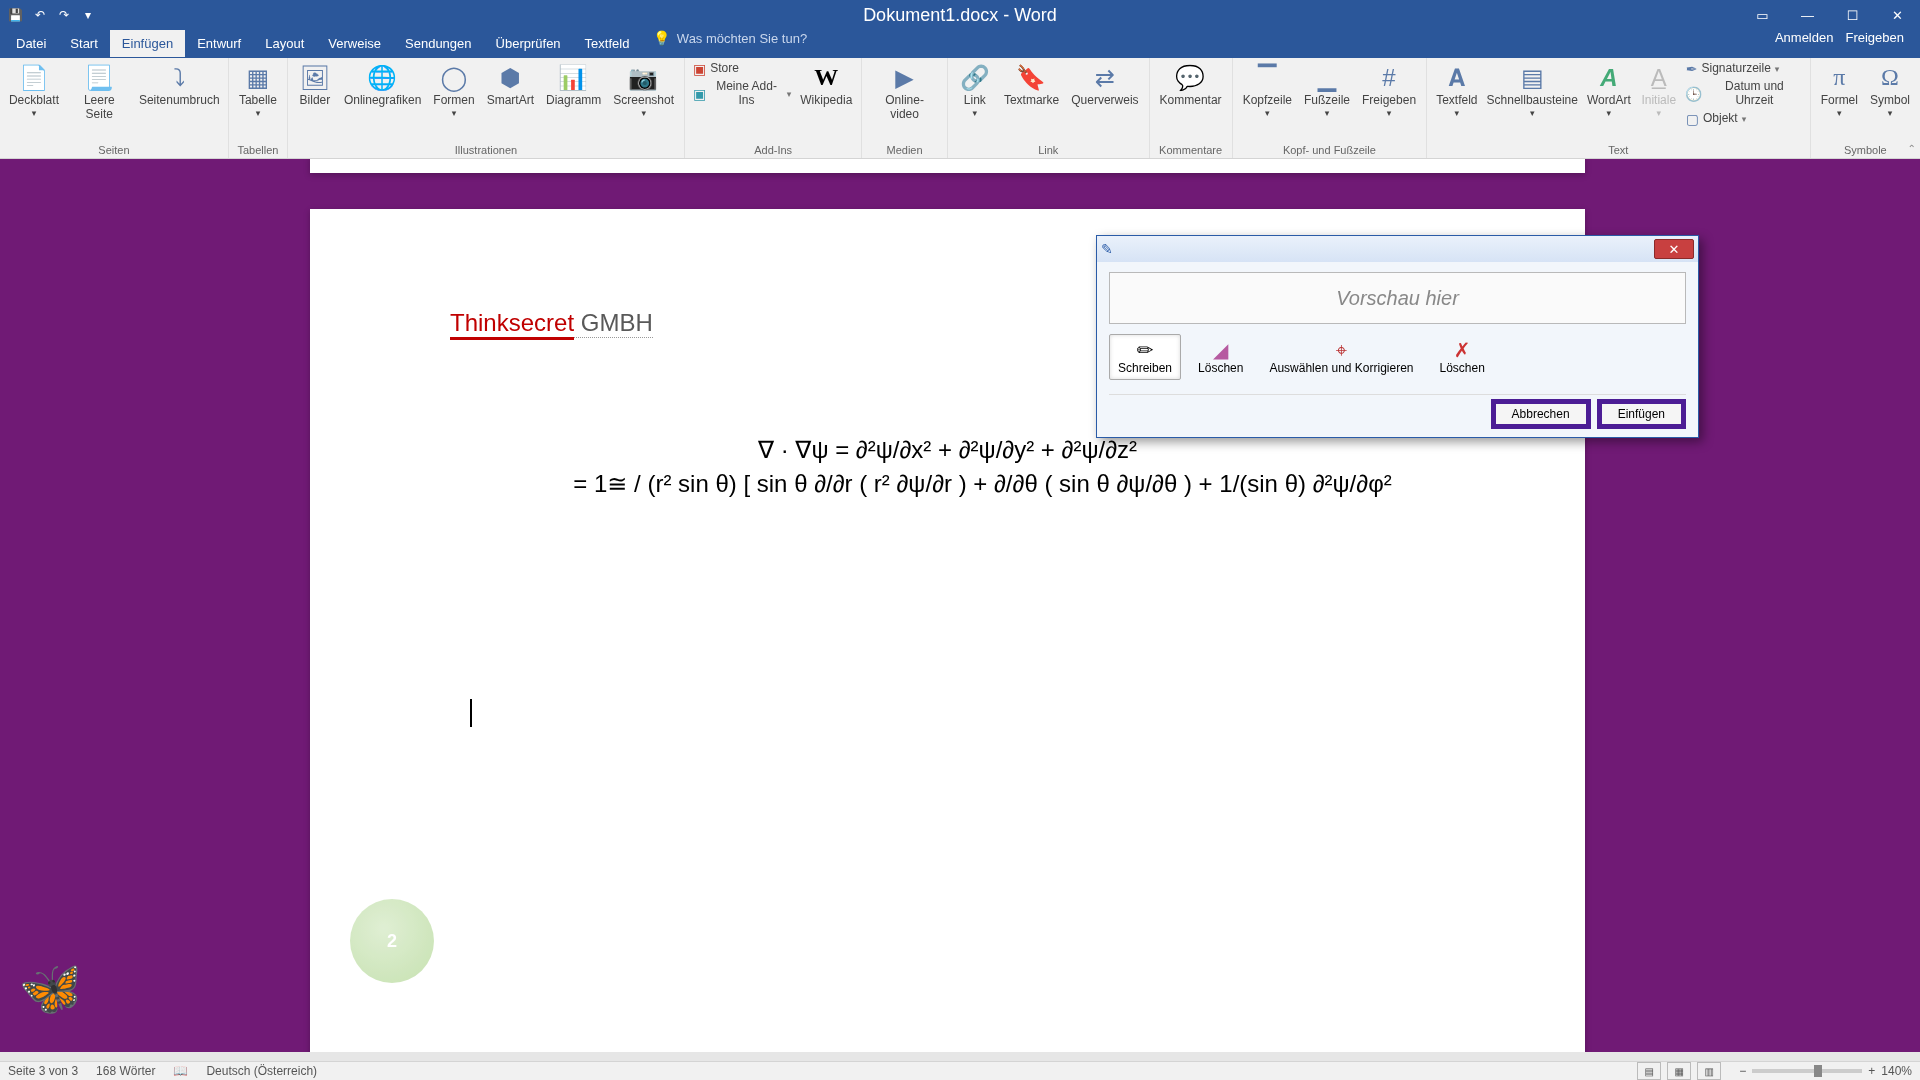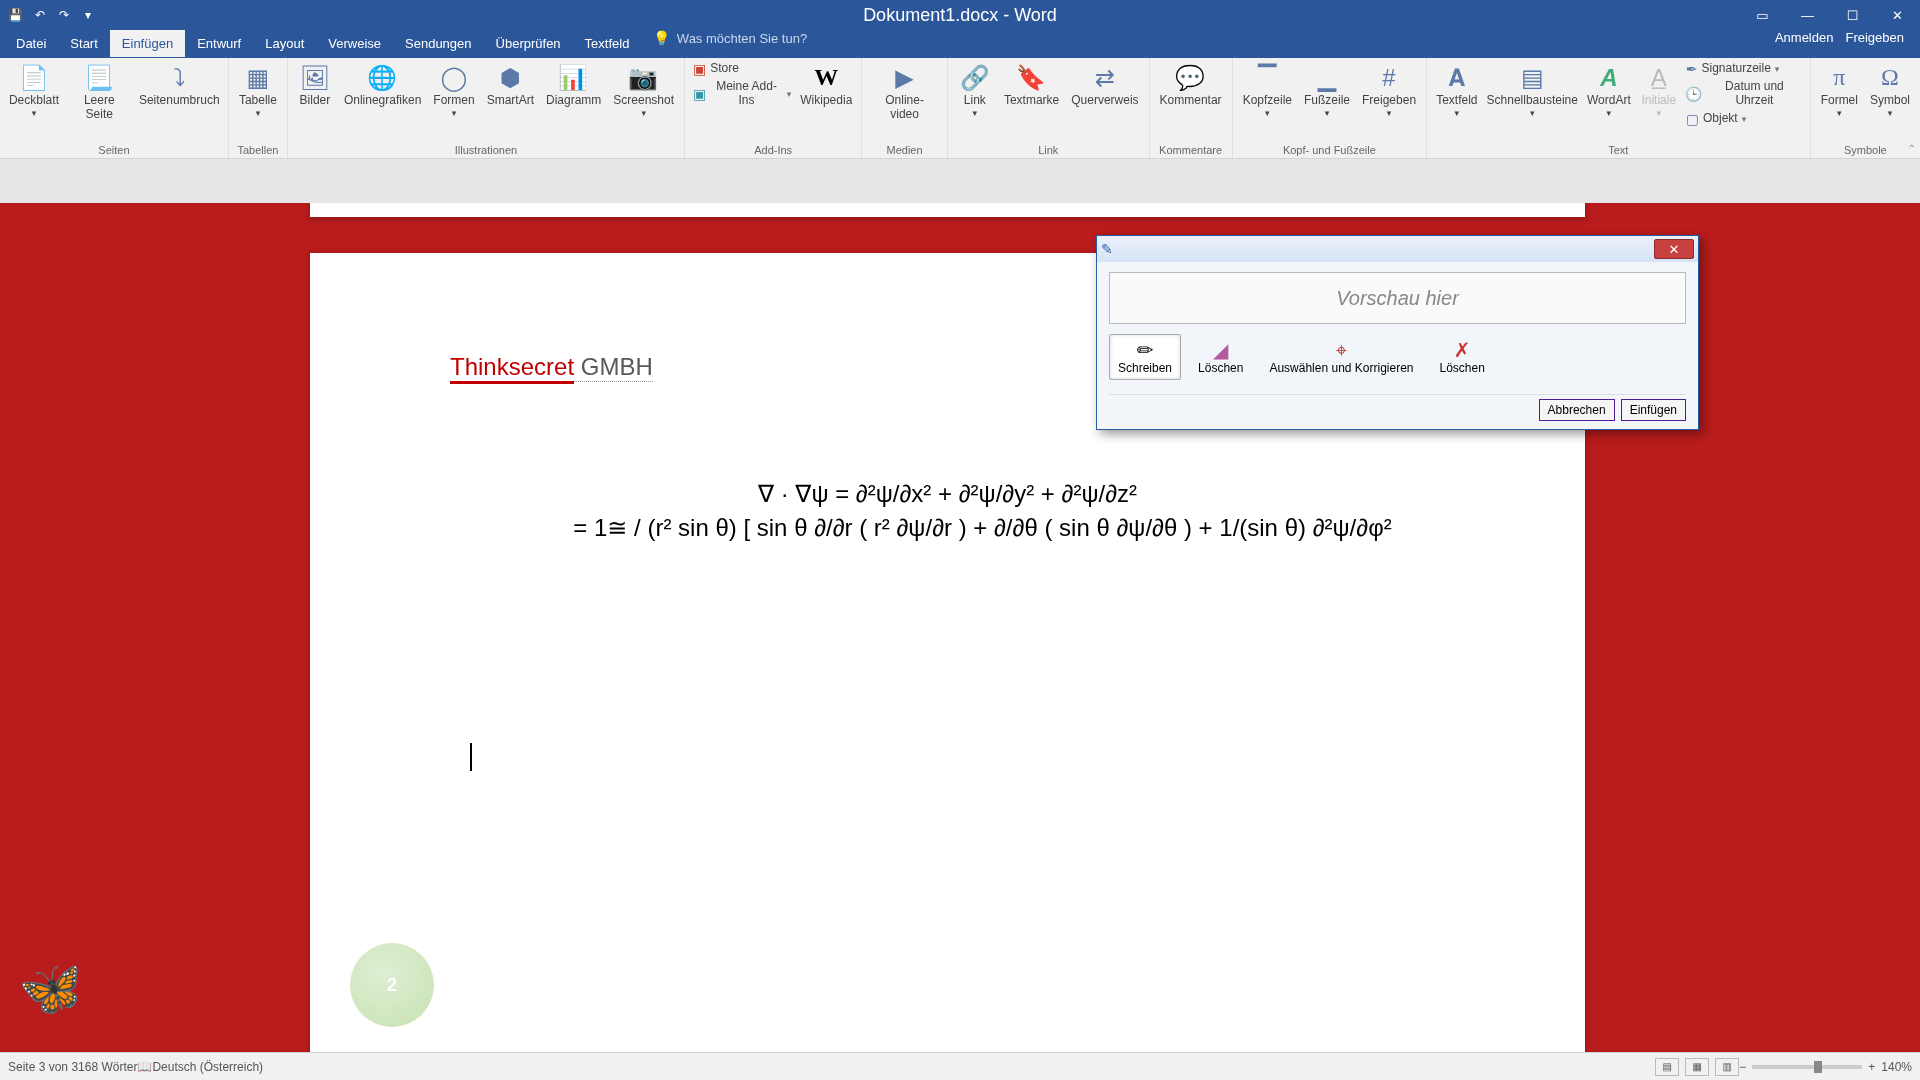--- a/index.html
+++ b/index.html
@@ -30,35 +30,35 @@
 .group-label { text-align: center; font-size: 11px; color: #666; padding: 2px 0; }
 .rbtn { display: flex; flex-direction: column; align-items: center; justify-content: flex-start; padding: 2px 4px; text-align: center; line-height: 1.15; font-size: 12px; color: #444; min-width: 42px; cursor: pointer; }
 .rbtn .ic { font-size: 24px; height: 32px; display: flex; align-items: center; justify-content: center; color: #5b7aa8; }
 .rbtn.small { min-width: 0; font-size: 12px; flex-direction: row; gap: 4px; padding: 1px 2px; align-items: center; }
 .rbtn.small .ic { font-size: 14px; height: auto; }
 .stack { display: flex; flex-direction: column; gap: 1px; }
 .dd-caret::after { content: ' ▾'; font-size: 9px; color: #777; }
 .collapse-caret { position: absolute; right: 4px; bottom: 4px; font-size: 10px; color: #888; cursor: pointer; }
 
 
-.docarea { position: absolute; top: 159px; left: 0; right: 0; bottom: 28px; background: #b91c1c; overflow: hidden; margin-top: 44px; }
+.docarea { position: absolute; top: 159px; left: 0; right: 0; bottom: 28px; background: #701a75; overflow: hidden; }
 .page { position: absolute; left: 310px; width: 1275px; background: #fff; box-shadow: 0 2px 6px rgba(0,0,0,0.25); }
 .page.prev { top: -4px; height: 18px; }
 .page.curr { top: 50px; height: 940px; padding: 100px 140px; }
 .doc-header { display: flex; justify-content: space-between; font-size: 24px; color: #595959; }
 .doc-header .company { border-bottom: 1px dotted #999; }
 .doc-header .company u { text-decoration: none; border-bottom: 3px solid #c00000; color: #c00000; padding-bottom: 1px; }
 .equation { font-family: 'Cambria Math', Cambria, serif; font-size: 24px; margin-top: 95px; color: #000; line-height: 1.4; text-align: center; }
 .equation .line { white-space: nowrap; }
 .cursor-mark { position: absolute; left: 470px; top: 540px; width: 2px; height: 28px; background: #000; }
 .circle-badge { position: absolute; left: 350px; top: 740px; width: 84px; height: 84px; border-radius: 50%; background: radial-gradient(circle at 40% 35%, #d8ebc9, #b9db9e); opacity: 0.8; display: flex; align-items: center; justify-content: center; color: #fff; font-size: 18px; font-weight: bold; }
 .watermark { position: absolute; left: 20px; bottom: 32px; font-size: 52px; color: #eee; transform: rotate(-8deg); }
 
 
-.statusbar { position: absolute; bottom: 0; left: 0; right: 0; height: 28px; background: #f1f1f1; border-top: 1px solid #d4d4d4; display: flex; align-items: center; font-size: 12px; color: #555; padding: 0 8px; }
+.statusbar { position: absolute; bottom: 0; left: 0; right: 0; height: 19px; background: #f1f1f1; border-top: 1px solid #d4d4d4; display: flex; align-items: center; font-size: 12px; color: #555; padding: 0 8px; gap: 18px; }
 .statusbar .spacer { flex: 1; }
 .statusbar .views { display: flex; gap: 6px; }
 .statusbar .views div { width: 24px; height: 18px; border: 1px solid #bbb; display:flex; align-items:center; justify-content:center; font-size:10px; }
 .statusbar .zoom { display: flex; align-items: center; gap: 6px; }
 .statusbar .zoom .track { width: 110px; height: 4px; background: #ccc; position: relative; }
 .statusbar .zoom .thumb { position: absolute; left: 62px; top: -4px; width: 8px; height: 12px; background: #888; }
 
 
 .dialog { position: absolute; left: 1096px; top: 235px; width: 603px; background: #f2f6fb; border: 1px solid #2a5ba7; box-shadow: 4px 4px 10px rgba(0,0,0,0.4); font-size: 13px; }
 .dialog .dlg-titlebar { height: 26px; background: linear-gradient(#eaf1fb, #d6e3f5); display: flex; align-items: center; padding: 0 4px; }
@@ -66,21 +66,21 @@
 .dialog .dlg-close { margin-left: auto; width: 40px; height: 20px; background: #c84040; color: #fff; display: flex; align-items: center; justify-content: center; border: 1px solid #8a2a2a; border-radius: 2px; font-size: 13px; cursor: pointer; }
 .dialog .dlg-body { padding: 10px 12px 8px 12px; display: flex; flex-direction: column; gap: 10px; }
 .preview-box { height: 52px; border: 1px solid #b9b9b9; background: #fafafa; display: flex; align-items: center; justify-content: center; font-style: italic; color: #888; font-size: 20px; }
 .ink-area { height: 195px; border: 1px solid #b9b9b9; background: repeating-linear-gradient(#faf8d8, #faf8d8 28px, #f3f1cb 28px, #f3f1cb 29px), repeating-linear-gradient(90deg, #faf8d8, #faf8d8 28px, #f3f1cb 28px, #f3f1cb 29px); background-blend-mode: multiply; display: flex; align-items: center; justify-content: center; font-family: 'Segoe Script', cursive; font-style: italic; font-size: 26px; color: #bcbf94; position: relative; }
 .ink-area .dot { position: absolute; left: 48px; top: 48px; width: 3px; height: 3px; background: #000; border-radius: 50%; }
 .tools { display: flex; gap: 8px; }
 .tool { display: flex; flex-direction: column; align-items: center; padding: 4px 8px; font-size: 12px; cursor: pointer; border: 1px solid transparent; border-radius: 2px; }
 .tool.active { background: #fff; border: 1px solid #aaa; box-shadow: inset 0 0 4px rgba(0,0,0,0.15); }
 .tool .tic { font-size: 20px; height: 22px; display: flex; align-items: center; }
 .dlg-buttons { display: flex; justify-content: flex-end; gap: 6px; padding-top: 4px; border-top: 1px solid #ddd; margin-top: 4px; }
-.dlg-buttons button { font-size: 12px; padding: 3px 8px; background: #f5f5f5; border: 1px solid #4c1d95; cursor: pointer; }
+.dlg-buttons button { font-size: 12px; padding: 3px 16px; background: #f5f5f5; border: 5px solid #4c1d95; cursor: pointer; }
 </style>
 </head>
 <body>
 
 <div class="titlebar">
   <div class="qat">
     <div class="icon-btn">💾</div>
     <div class="icon-btn">↶</div>
     <div class="icon-btn">↷</div>
     <div class="icon-btn">▾</div>

